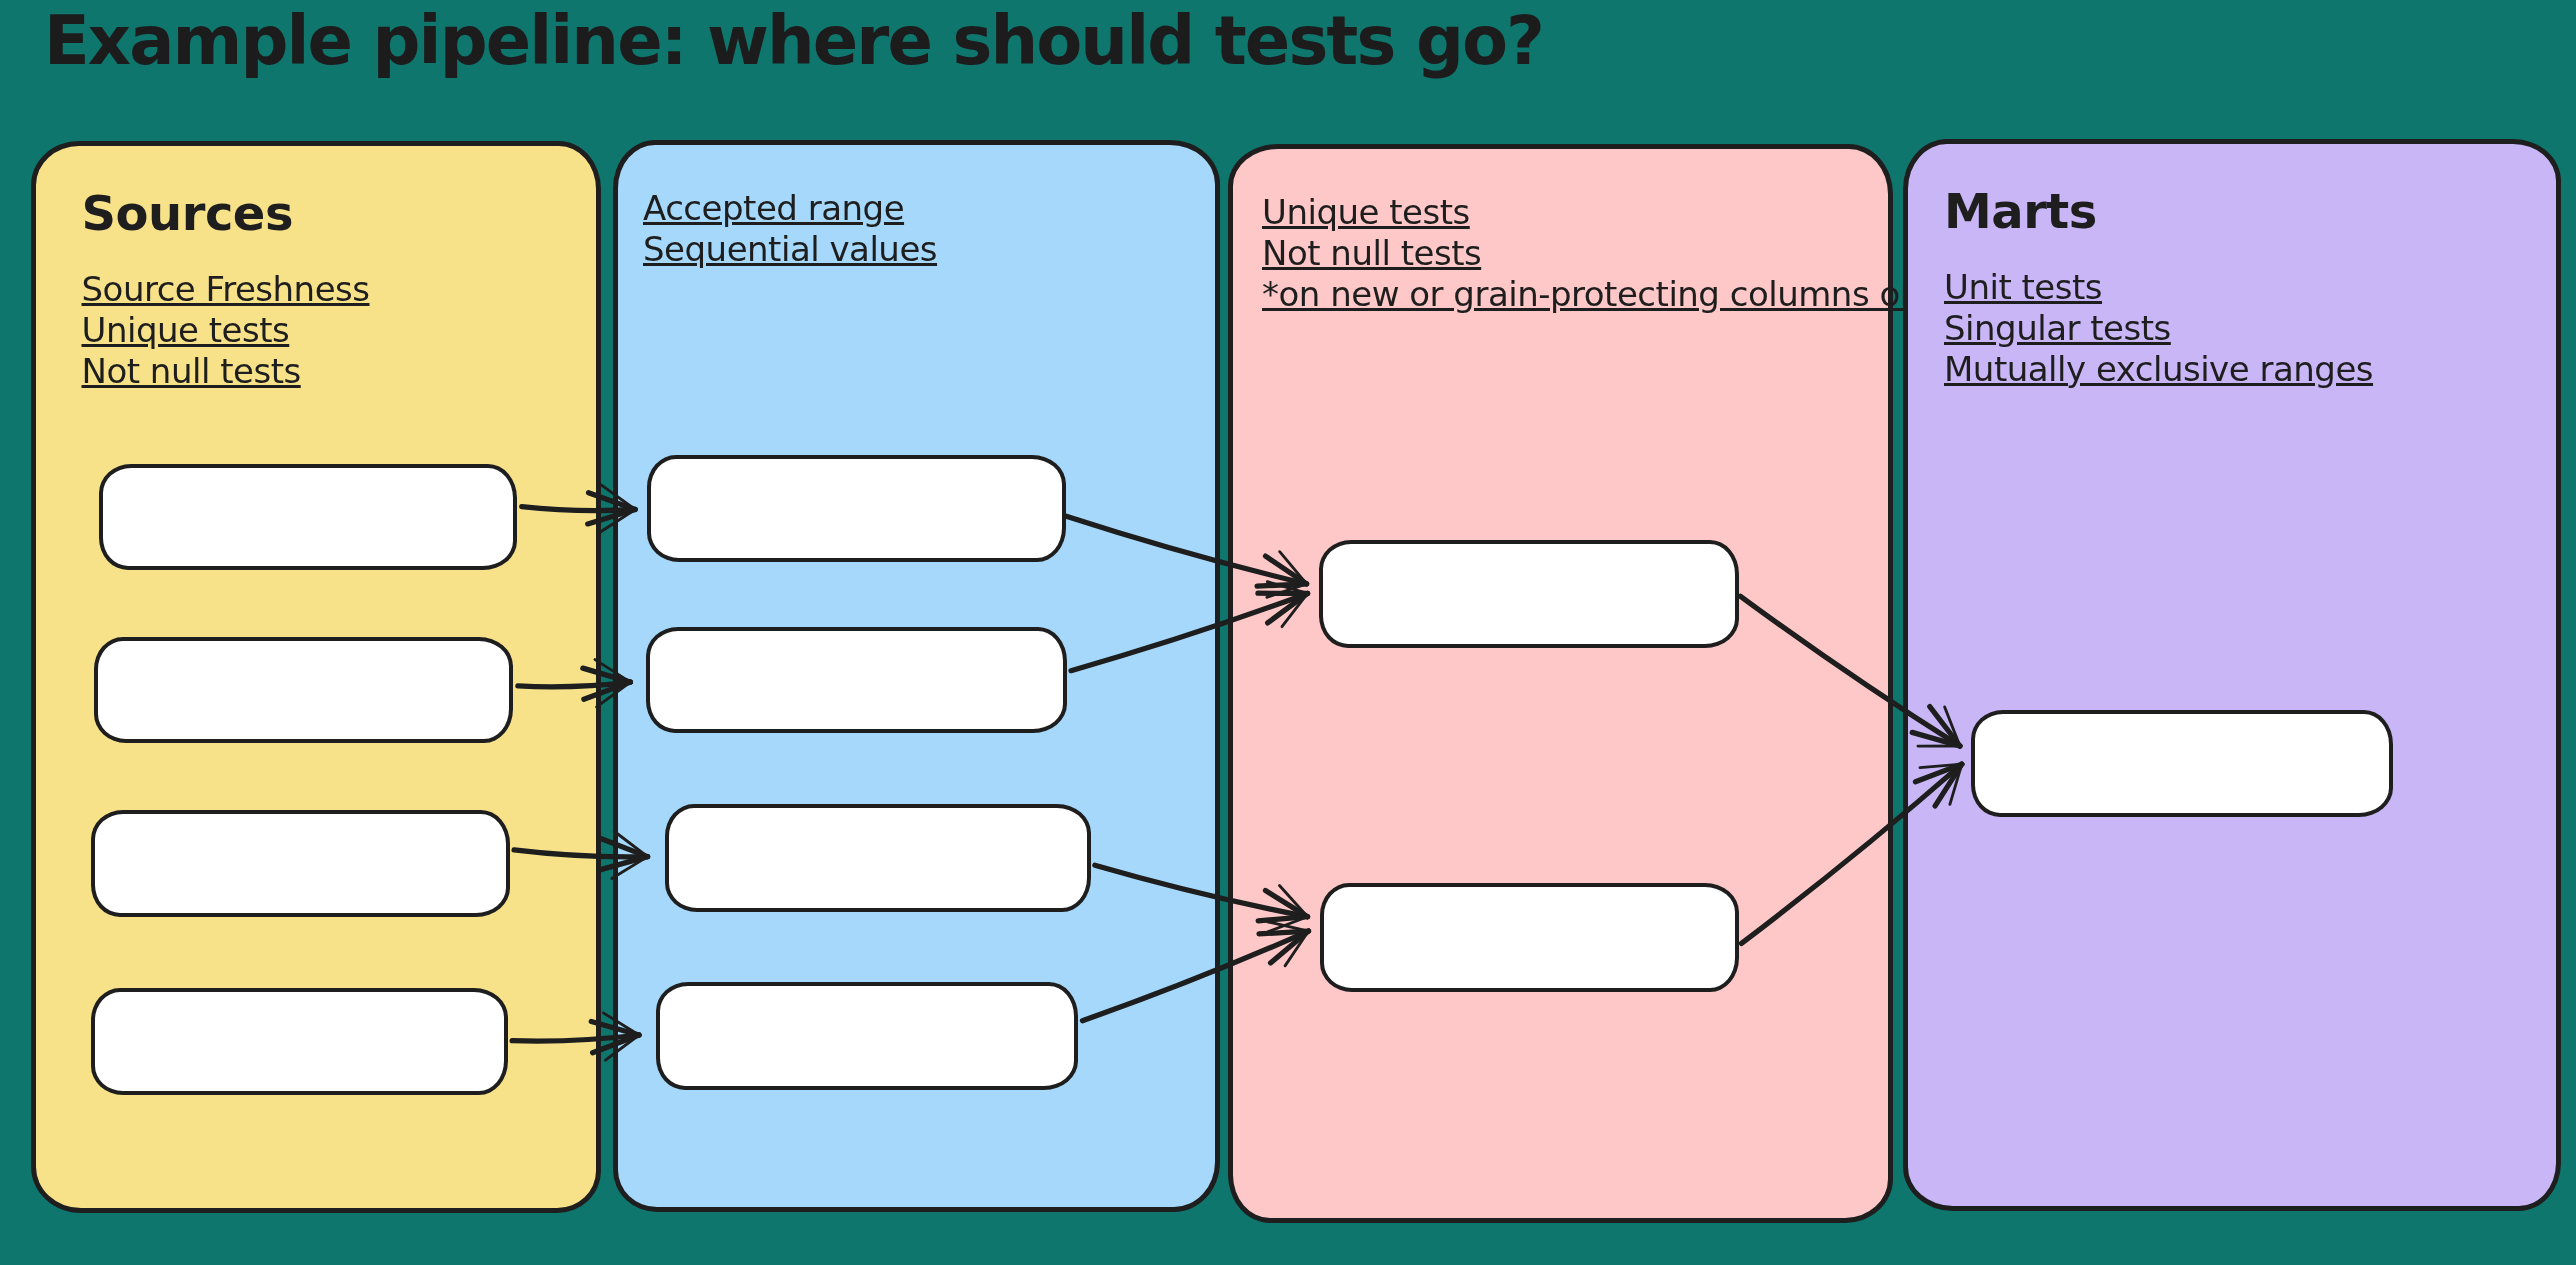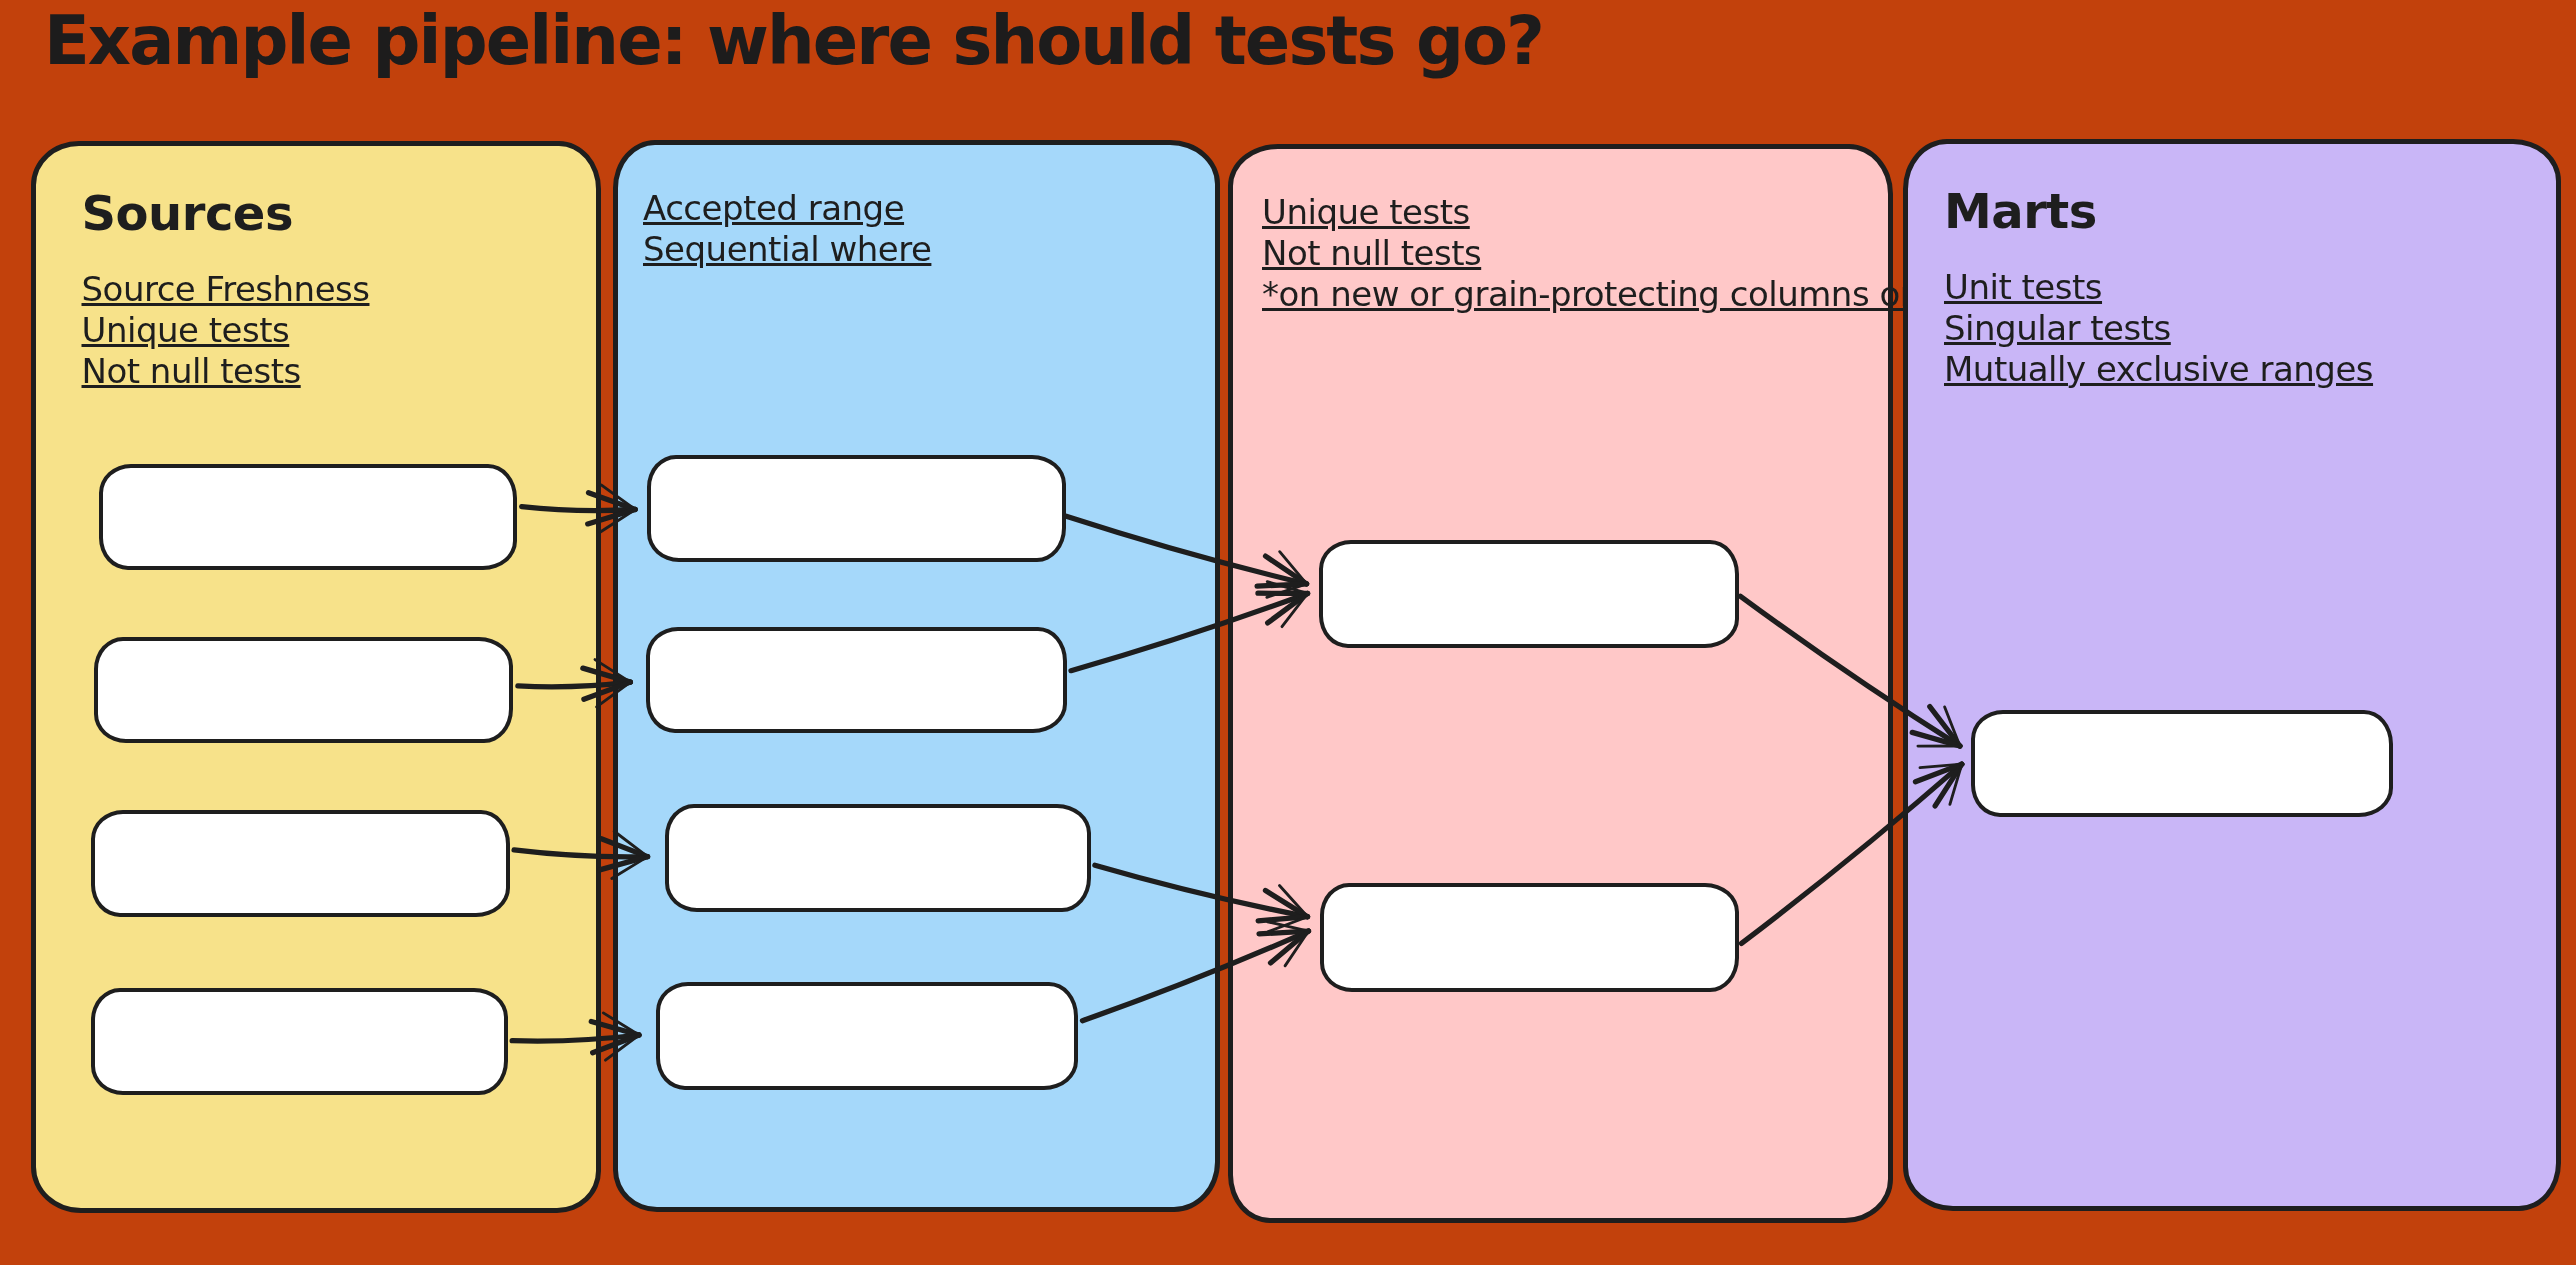--- a/index.html
+++ b/index.html
@@ -1,17 +1,17 @@
 <!DOCTYPE html>
 <html><head>
 <meta charset="utf-8">
 <style>
   html,body{margin:0;padding:0;background:#ffffff;}
   .canvas{
-    position:relative;width:2576px;height:1266px;background:#c2410c;overflow:hidden;
+    position:relative;width:2576px;height:1266px;background:#0f766e;overflow:hidden;
     font-family:"DejaVu Sans","Liberation Sans",sans-serif;color:#1e1e1e;
   }
   .main-title{
     position:absolute;left:44px;top:1.9px;margin:0;
     font-size:67px;font-weight:bold;letter-spacing:-1.9px;color:#1d1c1c;white-space:nowrap;
   }
   .panel{
     position:absolute;box-sizing:border-box;border:5.7px solid #1e1e1e;
     padding:43px 38px 0 29px;
   }
@@ -56,21 +56,21 @@
     <div class="panel-notes">
       <div class="note">Source Freshness</div>
       <div class="note">Unique tests</div>
       <div class="note">Not null tests</div>
     </div>
   </section>
 
   <section class="panel p-staging">
     <div class="panel-notes">
       <div class="note">Accepted range</div>
-      <div class="note">Sequential where</div>
+      <div class="note">Sequential values</div>
     </div>
   </section>
 
   <section class="panel p-intermediate">
     <div class="panel-notes">
       <div class="note">Unique tests</div>
       <div class="note">Not null tests</div>
       <div class="note">*on new or grain-protecting columns only</div>
     </div>
   </section>

